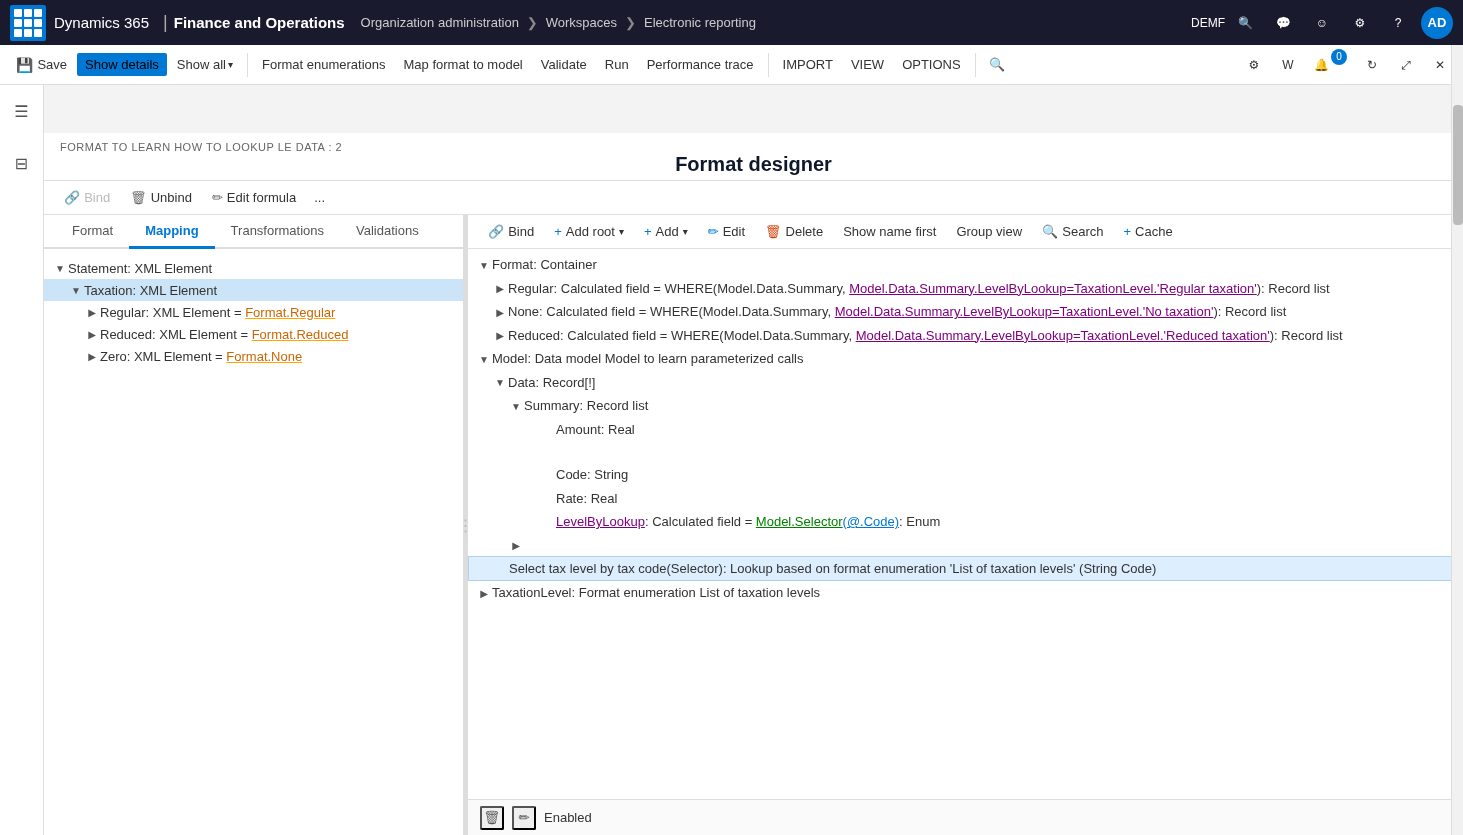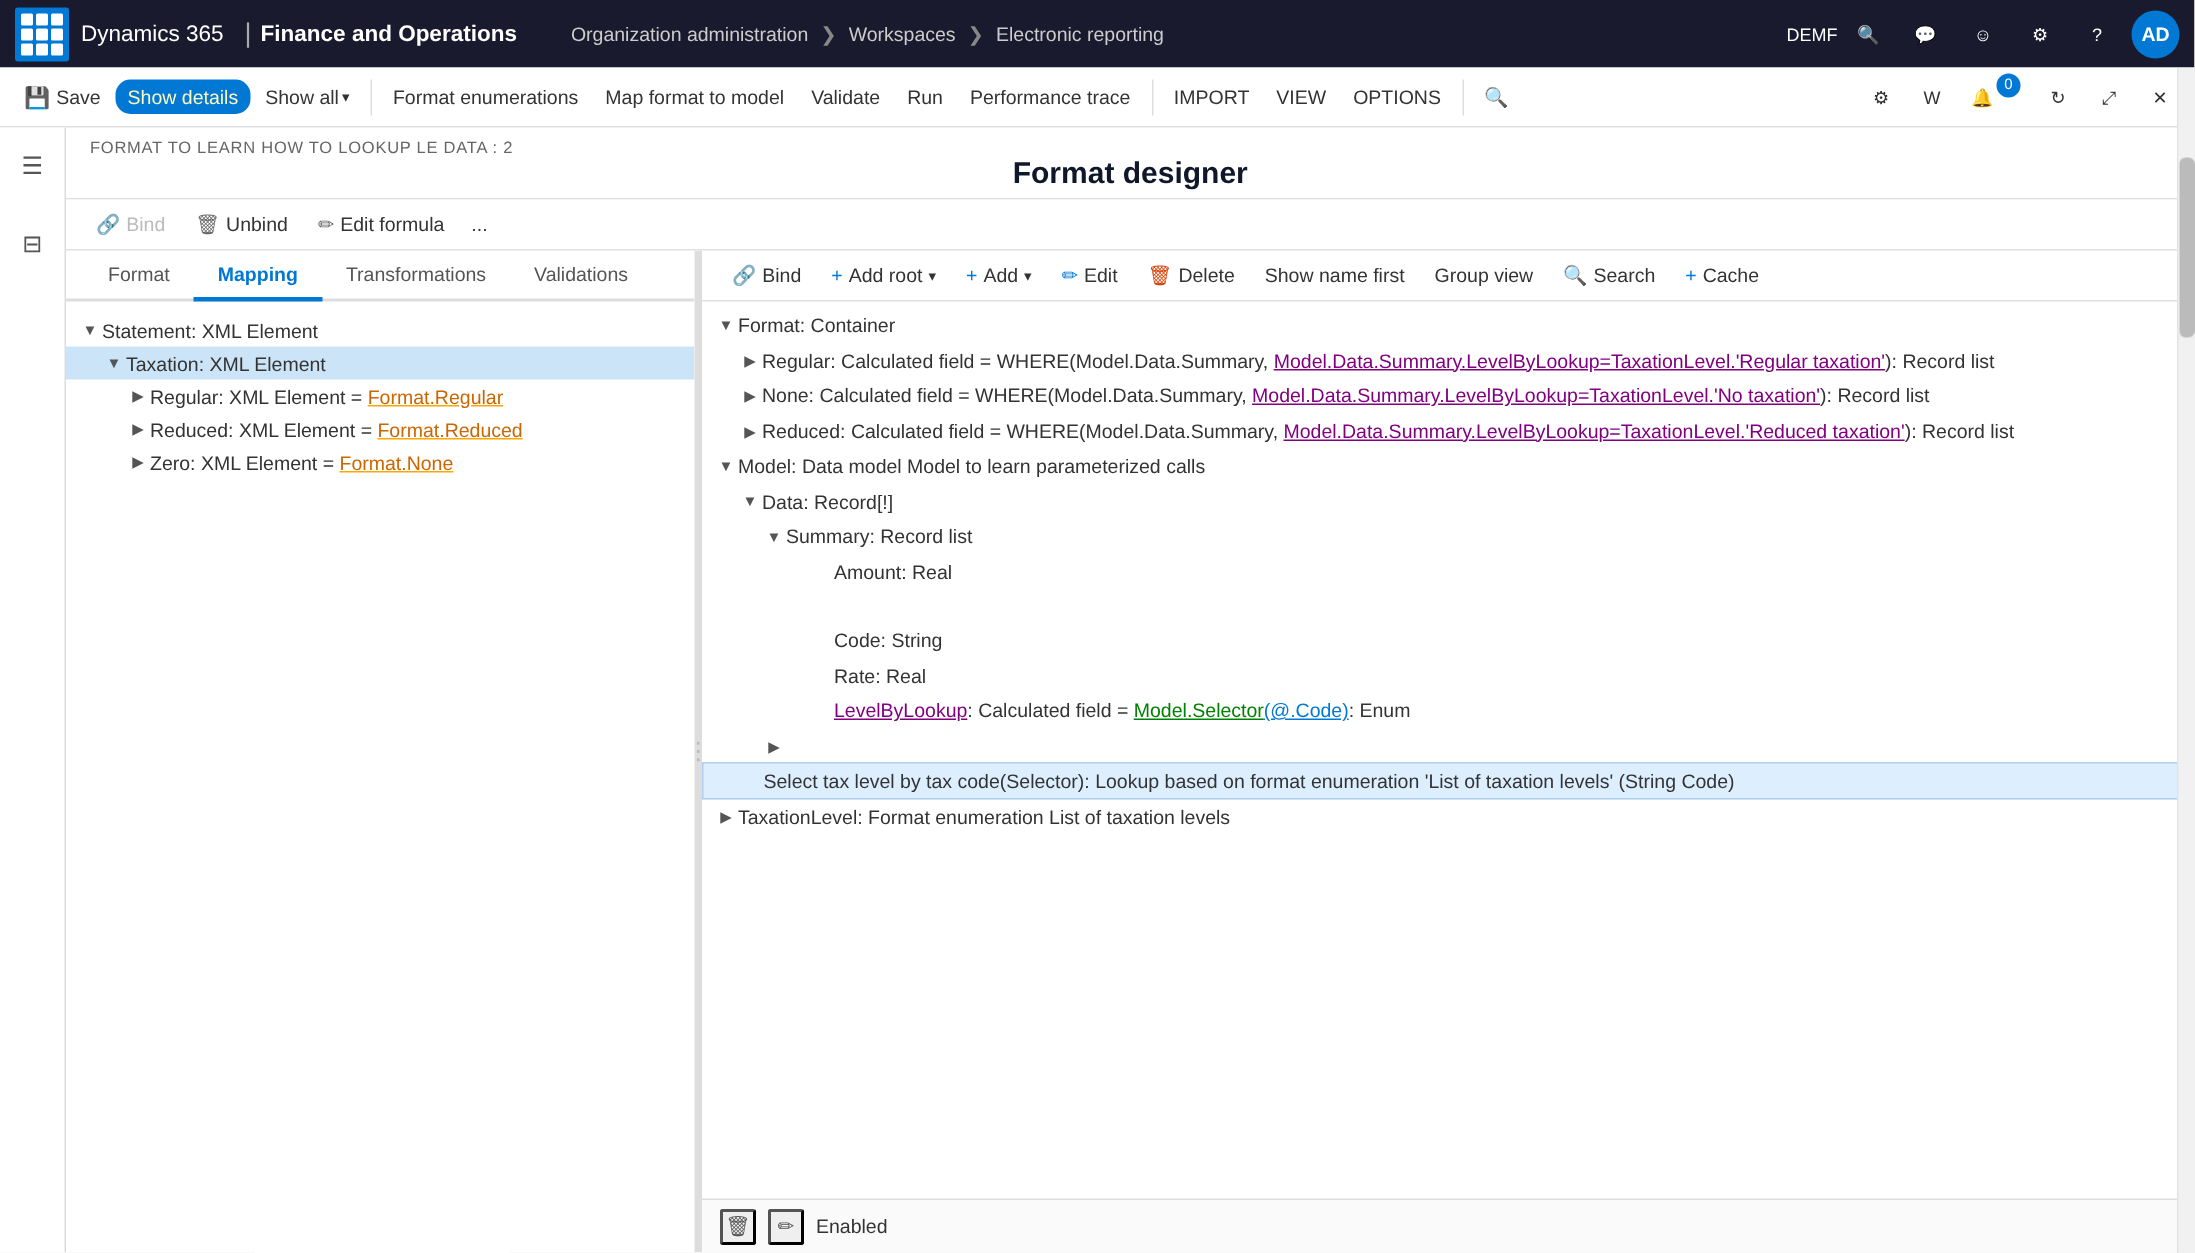--- a/index.html
+++ b/index.html
@@ -18,21 +18,21 @@
       width: 36px; height: 36px;
       display: flex; align-items: center; justify-content: center;
       background: #0078d4; border-radius: 2px; margin-right: 8px; cursor: pointer;
       flex-shrink: 0;
     }
     .waffle-grid { display: grid; grid-template-columns: repeat(3,8px); gap: 2px; }
     .waffle-dot { width: 8px; height: 8px; background: #fff; border-radius: 1px; }
     .nav-brand { font-size: 15px; font-weight: 300; color: #fff; margin-right: 8px; white-space: nowrap; }
     .nav-sep { color: #aaa; margin: 0 6px; font-size: 18px; }
     .nav-app { font-size: 15px; font-weight: 600; color: #fff; white-space: nowrap; }
-    .nav-breadcrumb { display: flex; align-items: center; margin-left: 32px; font-size: 13px; color: #ccc; }
+    .nav-breadcrumb { display: flex; align-items: center; margin-left: 12px; font-size: 13px; color: #ccc; }
     .nav-breadcrumb span { margin: 0 4px; }
     .nav-breadcrumb .bc-arrow { color: #888; }
     .nav-right { margin-left: auto; display: flex; align-items: center; gap: 8px; }
     .nav-icon { width: 30px; height: 30px; display: flex; align-items: center; justify-content: center; color: #fff; font-size: 12px; cursor: pointer; border-radius: 2px; }
     .nav-avatar { width: 32px; height: 32px; background: #0078d4; border-radius: 50%; display: flex; align-items: center; justify-content: center; color: #fff; font-size: 13px; font-weight: 600; cursor: pointer; }
 
     
     .toolbar {
       display: flex;
       align-items: center;
@@ -40,21 +40,21 @@
       border-bottom: 1px solid #ddd;
       height: 40px;
       padding: 0 8px;
       gap: 2px;
     }
     .toolbar-btn {
       display: flex; align-items: center; gap: 4px;
       padding: 4px 8px; border: none; background: transparent;
       font-size: 13px; color: #333; cursor: pointer; border-radius: 2px; white-space: nowrap;
     }
-    .toolbar-btn.active { background: #0078d4; color: #fef9c3; border-radius: 10px; }
+    .toolbar-btn.active { background: #0078d4; color: #000000; }
     .toolbar-btn .icon { font-size: 14px; }
     .toolbar-sep { width: 1px; height: 24px; background: #ddd; margin: 0 4px; }
     .toolbar-dropdown { display: flex; align-items: center; gap: 2px; }
     .caret { font-size: 10px; }
 
     
     .main-layout {
       display: flex;
       height: calc(835px - 45px - 40px);
     }
@@ -78,20 +78,21 @@
       display: flex;
       flex-direction: column;
       overflow: hidden;
     }
 
     
     .page-header {
       background: #fff;
       padding: 8px 16px 4px 16px;
       border-bottom: 1px solid #ddd;
+      margin-top: 48px;
     }
     .page-subtitle { font-size: 11px; color: #666; text-transform: uppercase; letter-spacing: 0.5px; }
     .page-title { font-size: 20px; font-weight: 600; color: #0f172a; text-align: center; }
 
     
     .designer-area {
       display: flex;
       flex-direction: column;
       flex: 1;
       overflow: hidden;

